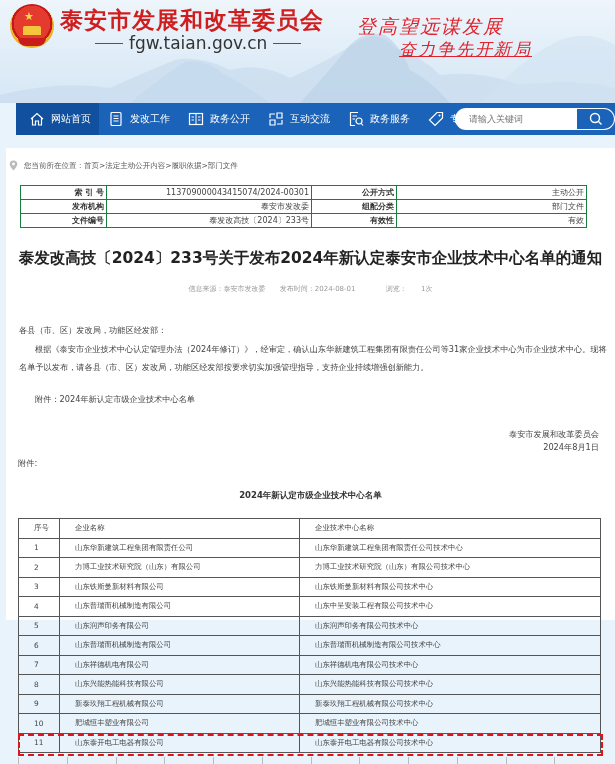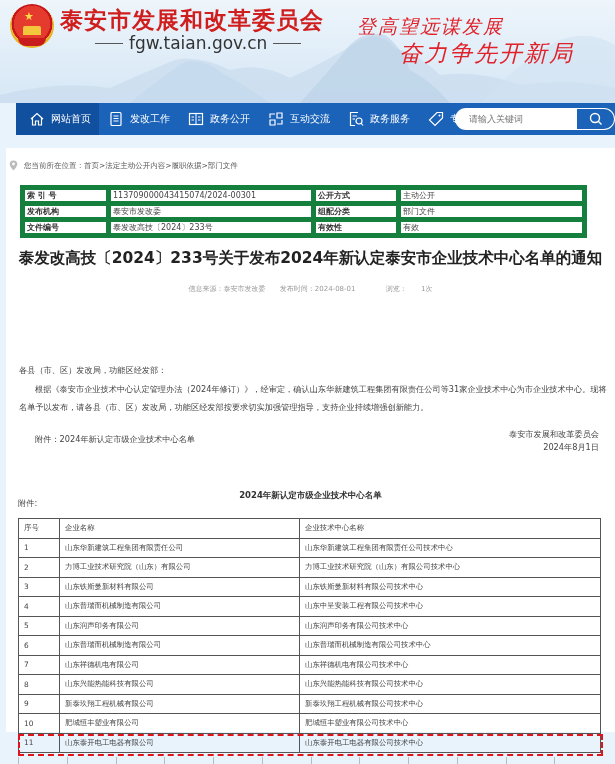--- a/index.html
+++ b/index.html
@@ -12,50 +12,50 @@
   .emblem { position: absolute; left: 10px; top: 4px; width: 44px; height: 44px; border-radius: 50%;
     background: radial-gradient(circle at 50% 45%, #e53b2f 0 55%, #c8171b 56% 62%, #e8b52a 63% 100%); }
   .emblem .star { position: absolute; left: 14px; top: 7px; color: #ffd84a; font-size: 11px; line-height: 1; }
   .emblem .gate { position: absolute; left: 13px; top: 22px; width: 18px; height: 9px; background: #f3c63d; border-radius: 2px 2px 0 0; }
   .emblem .ribbon { position: absolute; left: 8px; top: 34px; width: 28px; height: 8px; background: #c81b1b; border-radius: 0 0 8px 8px; }
   .site-title { position: absolute; left: 60px; top: 5px; font-size: 23px; font-weight: bold; color: #d01e1e; letter-spacing: 1px; white-space: nowrap; }
   .site-url-wrap { position: absolute; left: 95px; top: 33px; display: flex; align-items: center; gap: 6px; }
   .site-url-wrap .line { width: 28px; height: 1px; background: #555; }
   .site-url { font-size: 17px; color: #333; }
   .slogan1 { position: absolute; left: 357px; top: 14px; font-family: "DejaVu Serif", serif; font-size: 19px; color: #e0222a; font-style: italic; letter-spacing: 2px; white-space: nowrap; }
-  .slogan2 { position: absolute; left: 399px; top: 38px; font-family: "DejaVu Serif", serif; font-size: 23px; color: #e0222a; font-style: italic; letter-spacing: 2px; white-space: nowrap; }
+  .slogan2 { position: absolute; left: 399px; top: 38px; font-family: "DejaVu Serif", serif; font-size: 17px; color: #e0222a; font-style: italic; letter-spacing: 2px; white-space: nowrap; text-decoration: underline; }
 
   
   .nav { position: absolute; left: 0; top: 103px; width: 615px; height: 32px; background: #1b63b8; display: flex; align-items: center; margin-left: 16px; }
   .nav-item { height: 32px; display: flex; align-items: center; gap: 6px; padding: 0 9px; color: #fff; font-size: 10px; cursor: pointer; white-space: nowrap; }
   .nav-item.active { background: #10509e; padding: 0 8px 0 13px; }
   .nav-item svg { width: 16px; height: 16px; }
   .search { position: absolute; left: 455px; top: 108px; width: 160px; height: 22px; display: flex; }
   .search input { width: 122px; height: 22px; border: none; border-radius: 11px 0 0 11px; padding-left: 14px; font-size: 9px; color: #999; outline: none; background: #fff; }
   .search button { width: 38px; height: 22px; border: 1px solid #fff; border-left: none; background: #1b63b8; border-radius: 0 11px 11px 0; display: flex; align-items: center; justify-content: center; cursor: pointer; }
 
   
-  .panel { position: absolute; left: 6px; top: 148px; width: 609px; height: 584px; background: #fff; }
+  .panel { position: absolute; left: 6px; top: 148px; width: 609px; height: 472px; background: #fff; }
   .breadcrumb { position: absolute; left: 3px; top: 12px; display: flex; align-items: center; gap: 6px; font-size: 7.5px; color: #555; white-space: nowrap; }
   .breadcrumb .pin { width: 9px; height: 11px; }
 
   .meta-table { position: absolute; left: 14px; top: 37px; width: 567px; border-collapse: collapse; font-size: 8px; }
-  .meta-table td { border: 5px solid #15803d; height: 14px; text-align: left; color: #444; padding: 0 2px; }
+  .meta-table td { border: 1px solid #15803d; height: 14px; text-align: right; color: #444; padding: 0 2px; }
   .meta-table td.lbl { font-weight: bold; color: #333; }
 
   .doc-title { position: absolute; left: 0; top: 100px; width: 609px; text-align: center; font-size: 15.5px; font-weight: bold; color: #222; white-space: nowrap; }
   .doc-info { position: absolute; left: 0; top: 136px; width: 609px; text-align: center; font-size: 7px; color: #999; white-space: nowrap; }
   .doc-info span { margin: 0 6px; }
 
-  .body-text { position: absolute; left: 13px; font-size: 8.2px; color: #444; white-space: nowrap; margin-top: 40px; }
+  .body-text { position: absolute; left: 13px; font-size: 8.2px; color: #444; white-space: nowrap; }
   .sig { position: absolute; right: 16px; font-size: 8.2px; color: #444; text-align: right; white-space: nowrap; }
   .list-title { position: absolute; left: 0; top: 342px; width: 609px; text-align: center; font-size: 8.5px; font-weight: bold; color: #333; }
 
   .list-table { position: absolute; left: 12px; top: 370px; width: 583px; border-collapse: collapse; font-size: 7.4px; color: #444; }
-  .list-table td { border: 1px solid #555; height: 19.5px; padding-left: 5px; white-space: nowrap; }
+  .list-table td { border: 1px solid #555; height: 19.5px; padding-left: 15px; white-space: nowrap; }
   .list-table td.no { width: 41px; }
   .list-table td.ent { width: 240px; }
   .hl-box { position: absolute; left: 12px; top: 586px; width: 585px; height: 22px; border: 2px dashed #e0141a; pointer-events: none; }
   .bottom-ticks { position: absolute; left: 12px; top: 609px; width: 585px; height: 7px; display: flex; }
   .bottom-ticks div { flex: 1; border-left: 1px solid #bbb; }
 </style>
 </head>
 <body>
 
 <div class="banner">

